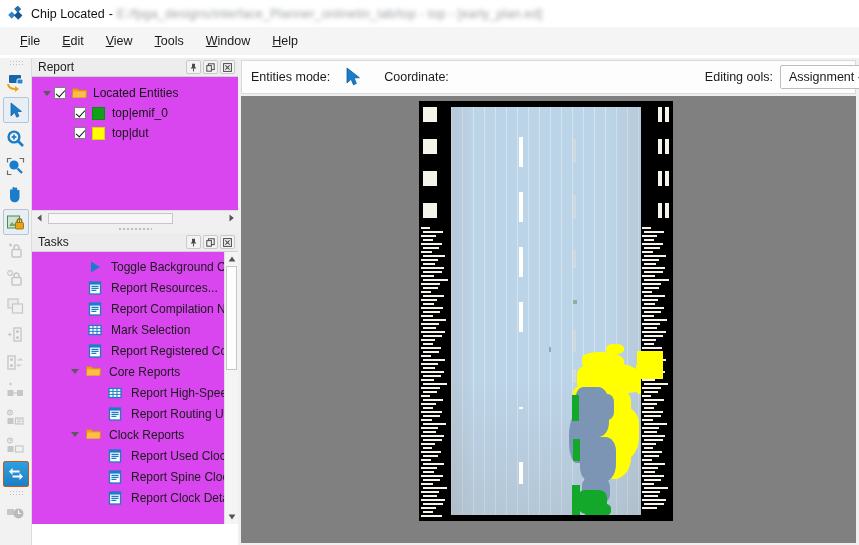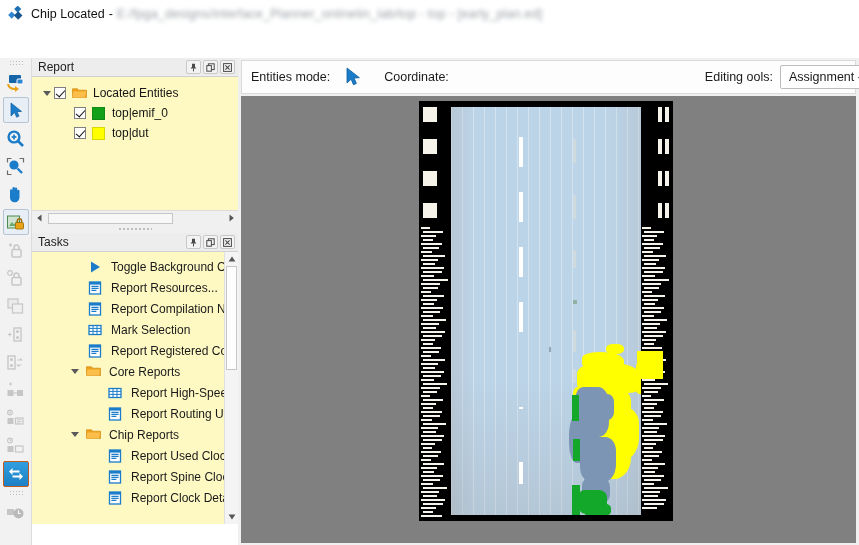--- a/index.html
+++ b/index.html
@@ -67,21 +67,21 @@
   }
   .panel-title{font-size:12px;color:#202020;flex:1;}
   .phbtn{
     width:15px;height:14px;margin-left:2px;border:1px solid #c9c9c9;
     background:#f3f3f3;border-radius:2px;
     display:flex;align-items:center;justify-content:center;
     box-sizing:border-box;
   }
   .phbtn svg{display:block;}
 
-  .panel-body{background:#fef9c3;position:relative;overflow:hidden;}
+  .panel-body{background:#d946ef;position:relative;overflow:hidden;}
 
   
   .tree{padding:6px 0 0 0;font-size:12px;}
   .trow{display:flex;align-items:center;height:20px;padding-left:4px;white-space:nowrap;}
   .tw{width:14px;flex:none;display:flex;align-items:center;justify-content:center;}
   .arrow{width:0;height:0;border-left:4.5px solid #5a5a5a;border-top:3.5px solid transparent;border-bottom:3.5px solid transparent;}
   .arrow.open{border-left:4px solid transparent;border-right:4px solid transparent;border-top:5px solid #5a5a5a;border-bottom:0;}
   .cbx{
     width:12px;height:12px;border:1px solid #808080;background:#fff;flex:none;
     margin-right:6px;position:relative;box-sizing:border-box;
@@ -185,20 +185,28 @@
           <rect x="1.2" y="6.6" width="5" height="5" transform="rotate(45 3.7 9.1)" fill="#2d86cf"></rect>
           <rect x="7.2" y="6.6" width="6" height="6" transform="rotate(45 10.2 9.6)" fill="#17558f"></rect>
         </g>
       </svg>
     </span>
     <span class="title-text">Chip Located</span>
     <span class="title-text" style="margin:0 4px;">-</span>
     <span class="title-text title-path">E:/fpga_designs/interface_Planner_onlinetin_lab/top - top - [early_plan.ed]</span>
   </div>
 
+  <div class="menubar">
+    <div class="menu-item"><span class="mn">F</span>ile</div>
+    <div class="menu-item"><span class="mn">E</span>dit</div>
+    <div class="menu-item"><span class="mn">V</span>iew</div>
+    <div class="menu-item"><span class="mn">T</span>ools</div>
+    <div class="menu-item"><span class="mn">W</span>indow</div>
+    <div class="menu-item"><span class="mn">H</span>elp</div>
+  </div>
 
   <div class="vtoolbar">
     <div class="vgrip"></div>
 
     <div class="vbtn">
       <svg width="20" height="20" viewBox="0 0 20 20">
         <rect x="3" y="3" width="12" height="8" rx="1" fill="#1565a8"></rect>
         <rect x="11" y="7" width="6" height="5" rx="1" fill="#2d86cf" stroke="#fff" stroke-width="1"></rect>
         <path d="M3 12 q1 4 6 4 l0-2 l4 3 l-4 3 l0-2 q-7 0-8-6z" fill="#e8a317"></path>
       </svg>
@@ -524,21 +532,21 @@
           <div class="task-row" style="padding-left:36px;">
             <span class="tw" style="margin-right:4px;">
                 <i class="arrow open"></i>
               </span>
             <span class="ticon">
               <svg width="15" height="12" viewBox="0 0 15 12">
                   <path d="M0.5 1.8h5l1.2 1.4h7.8v7.3H0.5z" fill="#f0a21c" stroke="#d08913" stroke-width=".7"></path>
                   <path d="M1.3 4.4h12.8l-1 6H0.6z" fill="#fbbe4b"></path>
                 </svg>
             </span>
-            <span>Chip Reports</span>
+            <span>Clock Reports</span>
           </div>
 
           <div class="task-row" style="padding-left:76px;">
             <span class="ticon">
               <svg width="14" height="14" viewBox="0 0 14 14">
                   <rect x="1.5" y="1" width="11" height="12" fill="#fff" stroke="#1b7cc9" stroke-width="1.3"></rect>
                   <rect x="1.5" y="1" width="11" height="2.6" fill="#1b7cc9"></rect>
                   <path d="M3.4 5.4h7.2M3.4 7.4h7.2M3.4 9.4h5" stroke="#1b7cc9" stroke-width="1.1"></path>
                 </svg>
             </span>

